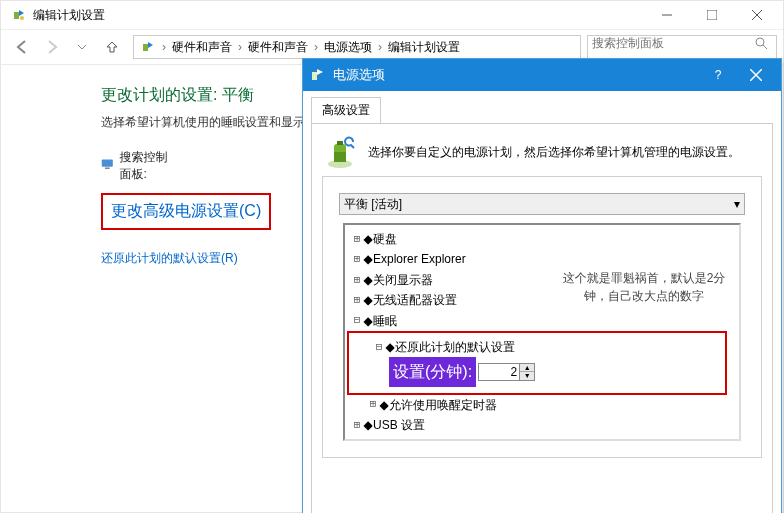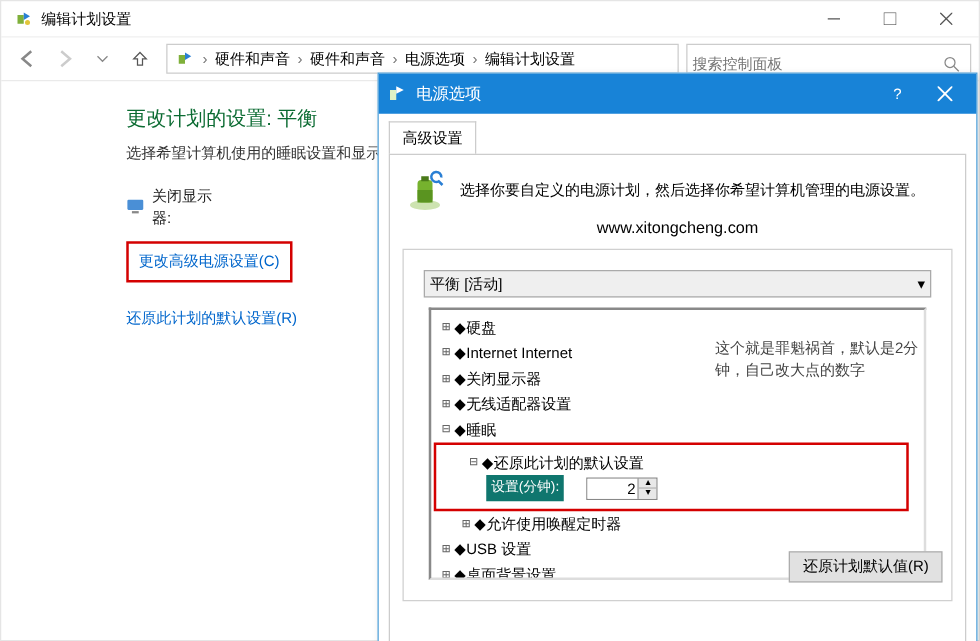--- a/index.html
+++ b/index.html
@@ -13,33 +13,33 @@
 .titlebar .ctrls { display: flex; }
 .titlebar .ctrl { width: 45px; height: 28px; display: flex; align-items: center; justify-content: center; color: #555; }
 
 .navbar { height: 36px; display: flex; align-items: center; padding: 0 6px; border-top: 1px solid #f0f0f0; border-bottom: 1px solid #eaeaea; }
 .navbtn { width: 30px; height: 30px; display: flex; align-items: center; justify-content: center; color: #808080; }
 .navbtn.active { color: #333; }
 .breadcrumb { flex: 1; border: 1px solid #ccc; height: 24px; margin: 0 6px; display: flex; align-items: center; padding: 0 2px; }
 .breadcrumb .chip-icon { width: 16px; height: 16px; margin: 0 4px; }
 .breadcrumb .crumb { padding: 0 4px; font-size: 12px; }
 .breadcrumb .sep { color: #777; padding: 0 2px; }
-.searchbox { width: 228px; border: 1px solid #ccc; height: 24px; display: flex; align-items: flex-end; padding: 0 4px; color: #888; }
+.searchbox { width: 190px; border: 1px solid #ccc; height: 24px; display: flex; align-items: flex-start; padding: 0 4px; color: #888; }
 .searchbox input { border: none; outline: none; font-size: 12px; flex: 1; color: #555; }
 .searchbox .sicon { width: 14px; height: 14px; margin-right: 4px; }
 
 .content { padding: 20px 0 0 100px; }
 .heading { color: #0b6b32; font-size: 16px; margin-bottom: 8px; }
 .sub { font-size: 12px; color: #333; margin-bottom: 18px; }
 .row { display: flex; align-items: center; margin-bottom: 10px; }
 .row .lbl { display: flex; align-items: center; width: 78px; font-size: 12px; color: #222; }
 .row .lbl .ricon { width: 16px; height: 16px; margin-right: 6px; }
 .row .sel { border: 1px solid #ccc; width: 92px; height: 22px; display: flex; align-items: center; padding: 0 6px; font-size: 12px; background: #f7f7f7; }
 
-.linklike { color: #0066cc; font-size: 12px; margin: 26px 0 10px 0; display: inline-block; }
+.linklike { color: #0066cc; font-size: 16px; margin: 26px 0 10px 0; display: inline-block; }
 .redbox { border: 2px solid #d40000; padding: 6px 8px; display: inline-block; }
 .restore-link { color: #0066cc; font-size: 12px; margin-top: 20px; }
 
 
 .dialog { position: absolute; left: 302px; top: 58px; width: 480px; height: 459px; background: #fff; border: 1px solid #4e9fd8; box-shadow: 2px 2px 6px rgba(0,0,0,.15); }
 .dlg-title { height: 32px; background: #1883d7; color: #fff; display: flex; align-items: center; padding: 0 6px; }
 .dlg-title .dicon { width: 18px; height: 18px; margin-right: 6px; }
 .dlg-title .dtext { flex: 1; font-size: 13px; }
 .dlg-title .dctrl { width: 38px; height: 32px; display: flex; align-items: center; justify-content: center; color: #fff; }
 .dlg-body { padding: 6px 8px; height: calc(100% - 32px); }
@@ -54,28 +54,28 @@
 
 .plan-group { border: 1px solid #d0d0d0; padding: 16px; margin-top: 6px; }
 .plan-select { width: 100%; height: 22px; border: 1px solid #aaa; background: #efefef; display: flex; align-items: center; justify-content: space-between; padding: 0 4px; font-size: 12px; }
 .tree { margin: 8px 4px 0 4px; border: 2px inset #ddd; background: #fff; height: 218px; padding: 4px 6px; overflow: hidden; }
 .tree-item { display: flex; align-items: center; font-size: 12px; line-height: 1.7; white-space: nowrap; }
 .tree-item.indent1 { padding-left: 16px; }
 .tree-item .expander { width: 12px; color: #666; font-family: monospace; font-size: 11px; text-align: center; }
 .tree-item .bullet { width: 10px; text-align: center; }
 
 .red-inner { border: 2px solid #d40000; padding: 4px 4px 6px 24px; margin-left: -4px; margin-right: 6px; }
-.setting-label { background: #0f766e; color: #fff; padding: 1px 4px; margin-right: 18px; font-size: 11px; }
+.setting-label { background: #6d28d9; color: #fff; padding: 1px 4px; margin-right: 2px; font-size: 16px; }
 .spin { display: inline-flex; align-items: center; border: 1px solid #888; height: 18px; background: #fff; }
 .spin input { width: 40px; border: none; outline: none; height: 16px; font-size: 12px; text-align: right; padding-right: 2px; }
 .spin .spin-btns { display: flex; flex-direction: column; border-left: 1px solid #888; }
 .spin .spin-btns .sb { width: 14px; height: 8px; background: #e8e8e8; font-size: 7px; line-height: 8px; text-align: center; border-bottom: 1px solid #aaa; }
 .spin .spin-btns .sb:last-child { border-bottom: none; }
 
-.annot { position: absolute; left: 260px; top: 145px; font-size: 12px; color: #444; line-height: 1.5; text-align: left; width: 180px; }
+.annot { position: absolute; left: 242px; top: 145px; font-size: 12px; color: #444; line-height: 1.5; text-align: center; width: 180px; }
 
 .btnrow { position: absolute; right: 18px; bottom: 56px; }
 .winbtn { background: #e1e1e1; border: 1px solid #adadad; padding: 3px 10px; font-size: 12px; }
 
 
 svg { display: block; }
 </style>
 </head>
 <body>
 
@@ -165,21 +165,21 @@
     <div class="sub">选择希望计算机使用的睡眠设置和显示</div>
 
     <div class="row">
       <div class="lbl">
         <span class="ricon">
           <svg viewBox="0 0 16 16">
               <rect x="1" y="2" width="14" height="9" rx="1" fill="#4a8fd6"></rect>
               <rect x="5" y="12" width="6" height="2" fill="#888"></rect>
             </svg>
         </span>
-        <span>关闭显示器:</span>
+        <span>搜索控制面板:</span>
       </div>
     </div>
 
     <div class="redbox">
       <span class="linklike" style="margin:0">更改高级电源设置(C)</span>
     </div>
 
     <div class="restore-link">还原此计划的默认设置(R)</div>
   </div>
 </div>
@@ -213,38 +213,37 @@
           <svg viewBox="0 0 36 36">
               <ellipse cx="18" cy="30" rx="12" ry="4" fill="#cde3b0"></ellipse>
               <rect x="12" y="10" width="12" height="18" rx="3" fill="#76b22e"></rect>
               <rect x="15" y="7" width="6" height="4" fill="#4a7a1a"></rect>
               <rect x="12" y="18" width="12" height="10" fill="#5a9420"></rect>
               <path d="M31 8 a4 4 0 1 0 -2 3 l3 3" fill="none" stroke="#2a7fd4" stroke-width="2"></path>
             </svg>
         </span>
         <div class="dlg-desc">选择你要自定义的电源计划，然后选择你希望计算机管理的电源设置。</div>
       </div>
-      <div class="dlg-url">www.xitongcheng.com</div>
 
       <div class="plan-group">
         <div class="plan-select">
           <span>平衡 [活动]</span>
           <span>▾</span>
         </div>
 
         <div class="tree">
           <div class="tree-item">
               <span class="expander">⊞</span>
               <span class="bullet">◆</span>
               <span>硬盘</span>
             </div>
           <div class="tree-item">
               <span class="expander">⊞</span>
               <span class="bullet">◆</span>
-              <span>Internet Internet</span>
+              <span>Explorer Explorer</span>
             </div>
           <div class="tree-item">
               <span class="expander">⊞</span>
               <span class="bullet">◆</span>
               <span>关闭显示器</span>
             </div>
           <div class="tree-item">
               <span class="expander">⊞</span>
               <span class="bullet">◆</span>
               <span>无线适配器设置</span>
@@ -287,19 +286,16 @@
               <span class="expander">⊞</span>
               <span class="bullet">◆</span>
               <span>桌面背景设置</span>
             </div>
 
         </div>
       </div>
 
       <div class="annot">这个就是罪魁祸首，默认是2分钟，自己改大点的数字</div>
 
-      <div class="btnrow">
-        <button class="winbtn">还原计划默认值(R)</button>
-      </div>
 
     </div>
   </div>
 </div>
 
 </body></html>

